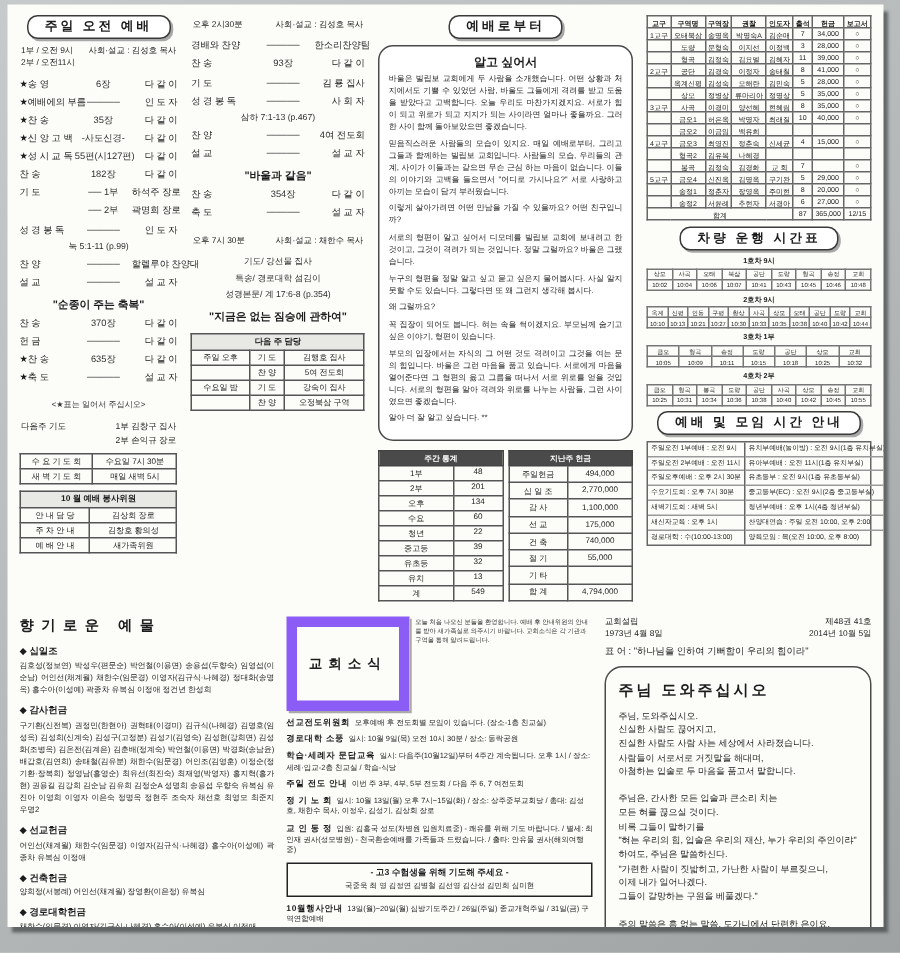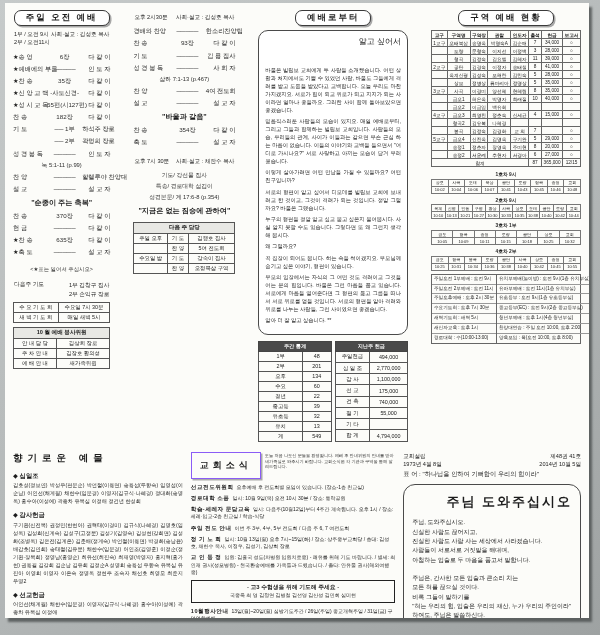--- a/index.html
+++ b/index.html
@@ -1,21 +1,21 @@
 <!DOCTYPE html>
 <html><head>
 <meta charset="utf-8">
 <style>
 *{margin:0;padding:0;box-sizing:border-box}
 html,body{width:600px;height:635px;overflow:hidden;background:#b3b7b7;
   font-family:"Liberation Sans","DejaVu Sans",sans-serif;color:#1c1c1c}
 .frame{position:absolute;inset:0;background:linear-gradient(145deg,#c6caca 0%,#b3b7b7 55%,#9ea2a2 100%)}
 .page{position:absolute;left:5px;top:3px;width:584px;height:615px;background:#fcfcf9;
   box-shadow:3px 4px 2px rgba(70,74,74,.75);padding:7px 8px 6px;overflow:hidden}
-.top{display:flex;gap:23px}
+.top{display:flex;gap:9px}
 .bot{display:flex;gap:8px;margin-top:10px}
 .c1{width:113px}.c2{width:124px}.c3{width:182px}.c4{width:150px}
 .b1{width:172px}.b2{width:207px}.b3{width:180px}
 .pill{margin:0 auto 4px;width:max-content;border:1px solid #3a3a3a;border-radius:7px;
   padding:1px 11px;font-size:8.5px;font-weight:bold;letter-spacing:2px;background:#fff;
   box-shadow:1.5px 1.5px 0 #a8a8a8}
 .meta{display:flex;justify-content:space-between;align-items:flex-start;font-size:5.6px;margin:3px 1px 4px}
 .meta-l div{line-height:1.5}
 .meta-r{text-align:right;line-height:1.5}
 .orow{display:flex;align-items:baseline;font-size:6.2px;line-height:1.95}
@@ -26,53 +26,53 @@
 .sermon{text-align:center;font-weight:bold;font-size:7.2px;line-height:2.1}
 .note{text-align:center;font-size:5.4px;margin-top:8px;color:#333}
 .kv{display:flex;justify-content:space-between;font-size:5.7px;margin:8px 1px 4px}
 .kv .v{text-align:right;line-height:1.5}
 table{border-collapse:collapse;width:100%}
 .t td,.t th{border:0.8px solid #555;font-size:5.4px;padding:1px 2px;text-align:center}
 .cap{border:0.8px solid #555;border-bottom:none;text-align:center;font-size:5.6px;
   font-weight:bold;padding:1px;background:#e8e8e4}
 .rbox{border:1px solid #4a4a4a;border-radius:10px;padding:5px 6px;background:#fff}
 .para{font-size:5.3px;line-height:1.5;text-align:justify;margin-bottom:3.5px}
-.subtt{text-align:right;font-weight:normal;font-size:8px;margin-bottom:20px}
+.subtt{text-align:center;font-weight:bold;font-size:8px;margin-bottom:3px}
 .stats{display:flex;gap:3px;margin-top:6px}
 .stats table{width:50%}
 .dark th{background:#4a4a4a;color:#fff;border:0.8px solid #444;font-size:5.2px;padding:1px}
 .dt td,.dt th{border:0.6px solid #666;font-size:4.7px;padding:0.5px 1px;text-align:center}
 .route{margin-bottom:3px}
 .rname{text-align:center;font-size:4.8px;font-weight:bold;line-height:1.6}
 .bt td{border:0.6px solid #777;font-size:4px;padding:0.5px 0;text-align:center}
 .tg{display:flex;border:0.8px solid #666}
 .tg-col{flex:1}
 .tg-col:first-child{border-right:0.8px solid #666}
 .tg-row{font-size:4.6px;line-height:1.5;padding:1px 2px;border-bottom:0.4px solid #999;white-space:nowrap;overflow:hidden}
 .tg-row:last-child{border-bottom:none}
 .bigtitle{font-weight:bold;font-size:9.5px;letter-spacing:5px;margin-bottom:5px}
 .og{margin-bottom:4px}
 .og-label{font-weight:bold;font-size:6.3px;line-height:1.8}
 .og-names{font-size:5.2px;line-height:1.55;text-align:justify}
 .newshead{display:flex;gap:4px;align-items:flex-start;margin-bottom:4px}
-.news-pill{border:1px solid #8b5cf6;padding:6px 8px;font-weight:bold;font-size:9px;letter-spacing:4px;
+.news-pill{border:7px solid #8b5cf6;padding:18px 8px;font-weight:bold;font-size:9px;letter-spacing:4px;
   box-shadow:1.5px 1.5px 0 #aaa;white-space:nowrap}
 .small-note{font-size:4.2px;line-height:1.4;color:#333;padding-top:1px}
 .news-item{font-size:5px;line-height:1.45;margin-bottom:3px}
 .nl{font-weight:bold;font-size:5.6px;letter-spacing:0.5px;margin-right:3px}
 .pbox{border:1.2px solid #222;padding:2px 3px;text-align:center;margin:4px 0}
 .pbox .pt{font-weight:bold;font-size:5.8px;line-height:1.6}
 .pbox .pn{font-size:5px;line-height:1.5}
 .hbox{border:1.2px solid #222;padding:2px 3px;margin:4px 0}
 .nc-title{text-align:center;font-size:5.6px;font-weight:bold;letter-spacing:1px;margin:3px 0 1px}
 .mast{display:flex;justify-content:space-between;font-size:5.6px;line-height:1.5;margin-bottom:2px}
 .mast .r{text-align:right}
 .motto{font-size:6.2px;margin:2px 0 5px}
 .prayer{border:1px solid #4a4a4a;border-radius:12px;padding:8px 8px;min-height:252px}
-.ptt{text-align:right;font-weight:bold;font-size:13px;letter-spacing:2px;margin-bottom:7px}
+.ptt{text-align:left;font-weight:bold;font-size:10px;letter-spacing:2px;margin-bottom:7px}
 .pline{font-size:6px;line-height:1.55;min-height:9px}
 .gap6{height:6px}.gap4{height:4px}
 </style>
 </head>
 <body>
 
 <div class="frame">
 <div class="page">
 
   <div class="top">
@@ -405,21 +405,20 @@
                 <tr>
                   <td>합    계</td>
                   <td>4,794,000</td>
                 </tr>
               </tbody>
         </table>
       </div>
     </div>
 
     <div class="c4">
-      <div class="pill">구역 예배 현황</div>
       <table class="dt">
         <thead>
               <tr>
                 <th class="dark">교구</th>
                 <th class="dark">구역명</th>
                 <th class="dark">구역장</th>
                 <th class="dark">권찰</th>
                 <th class="dark">인도자</th>
                 <th class="dark">출석</th>
                 <th class="dark">헌금</th>
@@ -581,20 +580,21 @@
         <tbody>
           <tr>
             <td colspan="5">합계</td>
             <td>87</td>
             <td>365,000</td>
             <td>12/15</td>
           </tr>
         </tbody>
       </table>
       <div class="gap4"></div>
+      <div class="pill">차량 운행 시간표</div>
       <div>
             <div class="route">
           <div class="rname">1호차 9시</div>
           <table class="bt">
             <tbody>
               <tr>
                     <td>상모</td>
                     <td>사곡</td>
                     <td>오태</td>
                     <td>북삼</td>
@@ -699,20 +699,21 @@
                     <td>10:38</td>
                     <td>10:40</td>
                     <td>10:42</td>
                     <td>10:45</td>
                     <td>10:55</td>
                   </tr>
             </tbody>
           </table>
         </div>
           </div>
+      <div class="pill">예배 및 모임 시간 안내</div>
       <div class="tg">
         <div class="tg-col">
               <div class="tg-row">주일오전 1부예배 : 오전 9시</div>
               <div class="tg-row">주일오전 2부예배 : 오전 11시</div>
               <div class="tg-row">주일오후예배 : 오후 2시 30분</div>
               <div class="tg-row">수요기도회 : 오후 7시 30분</div>
               <div class="tg-row">새벽기도회 : 새벽 5시</div>
               <div class="tg-row">새신자교육 : 오후 1시</div>
               <div class="tg-row">경로대학 : 수(10:00-13:00)</div>
             </div>

